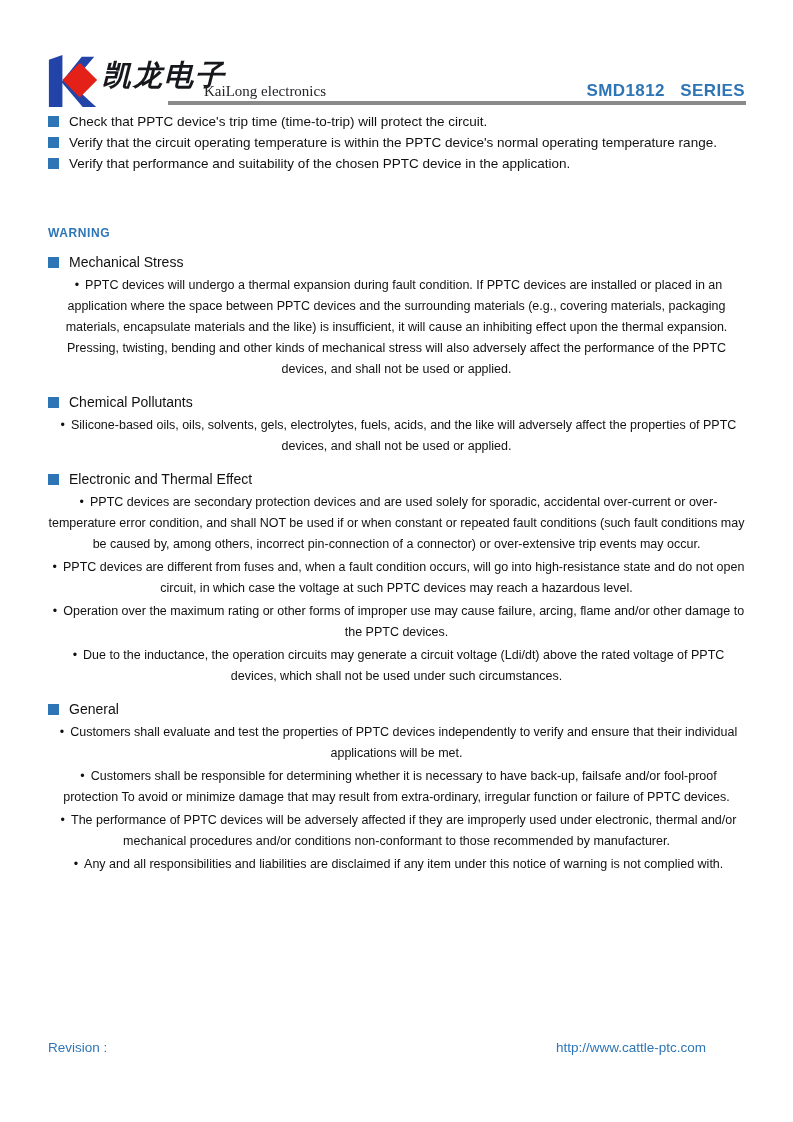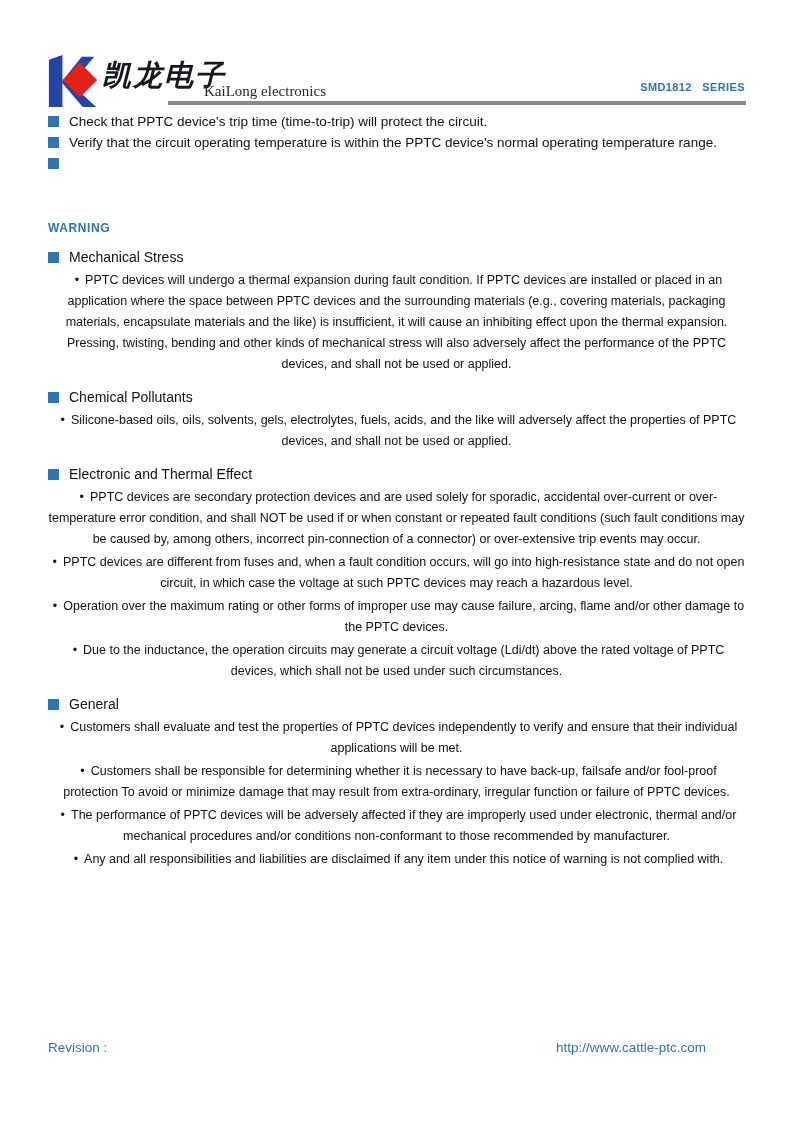--- a/index.html
+++ b/index.html
@@ -25,21 +25,21 @@
     white-space: nowrap;
   }
   .brand-en {
     position: absolute; left: 204px; top: 79px;
     font-family: "Liberation Serif", serif;
     font-size: 15px; color: #26262a;
     white-space: nowrap;
   }
   .series {
     position: absolute; right: 48px; top: 77px;
-    font-size: 11px; font-weight: bold; color: #2e75b6;
+    font-size: 17px; font-weight: bold; color: #2e75b6;
     letter-spacing: 0.4px; white-space: pre;
   }
   .header-rule {
     position: absolute; left: 168px; right: 47px; top: 97px;
     height: 4px; background: #8a8a8a;
   }
   
   .checks { margin: 6px 48px 0 48px; }
   .check-item { display: flex; align-items: flex-start; line-height: 21px; font-size: 13.5px; color: #111; }
   .sq { flex: 0 0 auto; width: 11px; height: 11px; background: #2e75b6; margin: 5px 10px 0 0; }
@@ -85,20 +85,21 @@
     <div class="check-item">
       <span class="sq"></span>
       <span>Check that PPTC device's trip time (time-to-trip) will protect the circuit.</span>
     </div>
     <div class="check-item">
       <span class="sq"></span>
       <span>Verify that the circuit operating temperature is within the PPTC device's normal operating temperature range.</span>
     </div>
     <div class="check-item">
       <span class="sq"></span>
+      <span>Verify that performance and suitability of the chosen PPTC device in the application.</span>
     </div>
   </div>
 
   <div class="warning-title">WARNING</div>
 
   <div class="section-head">
     <span class="sq"></span>
     <span>Mechanical Stress</span>
   </div>
   <p class="body-p"><span class="dot">•</span><span>PPTC devices will undergo a thermal expansion during fault condition. If PPTC devices are installed or placed in an application where the space between PPTC devices and the surrounding materials (e.g., covering materials, packaging materials, encapsulate materials and the like) is insufficient, it will cause an inhibiting effect upon the thermal expansion. Pressing, twisting, bending and other kinds of mechanical stress will also adversely affect the performance of the PPTC devices, and shall not be used or applied.</span></p>

